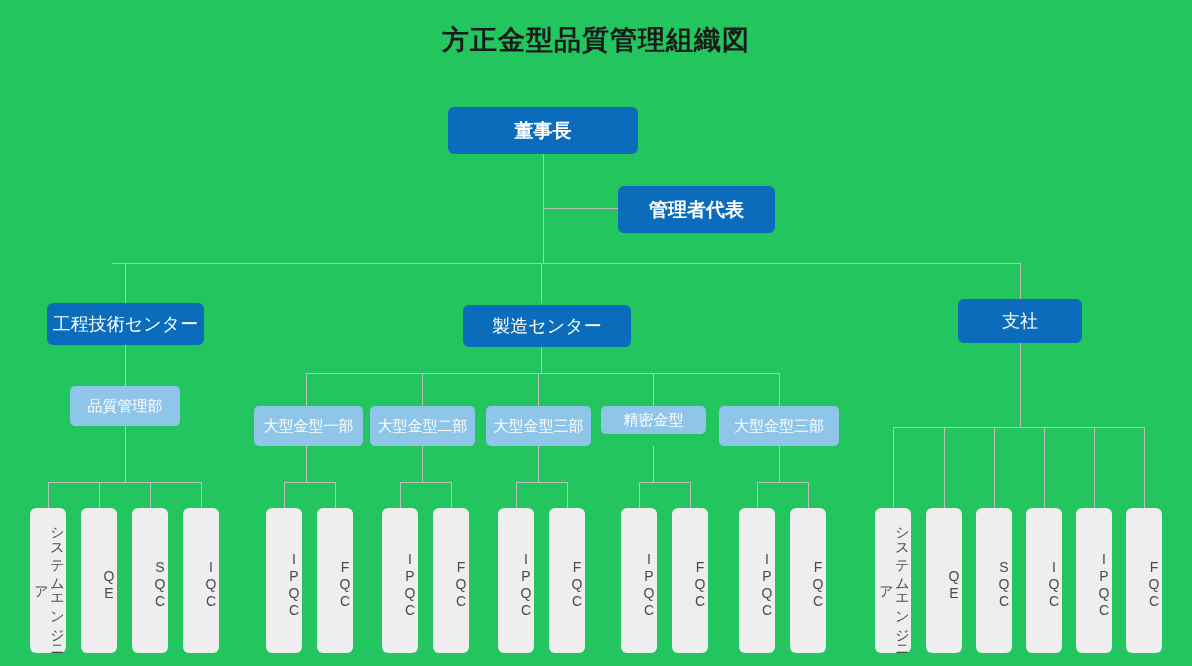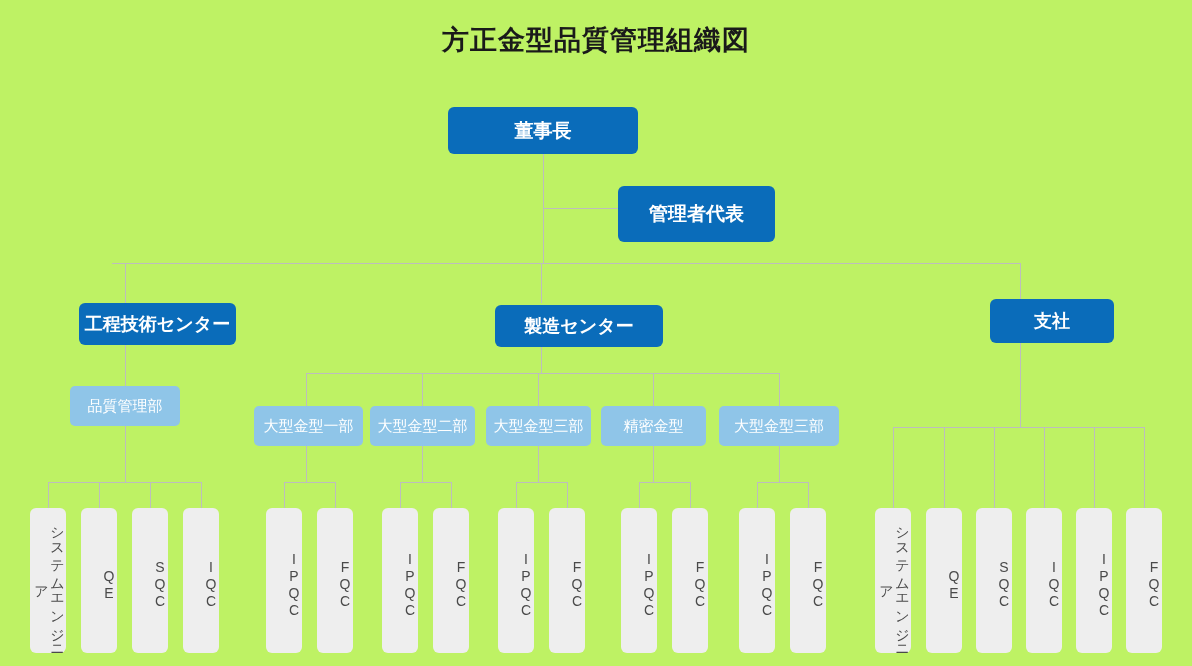--- a/index.html
+++ b/index.html
@@ -4,21 +4,21 @@
 <style>
   html, body {
     margin: 0;
     padding: 0;
     background: #ffffff;
   }
   #canvas {
     position: relative;
     width: 1192px;
     height: 666px;
-    background: #bef264;
+    background: #22c55e;
     font-family: "Liberation Sans", "DejaVu Sans", sans-serif;
     overflow: hidden;
   }
   #chart-title {
     position: absolute;
     left: 0;
     top: 22px;
     width: 1192px;
     text-align: center;
     font-size: 27px;
@@ -41,23 +41,22 @@
     background: #0a6cba;
     color: #ffffff;
     font-size: 19px;
     font-weight: 700;
     border-radius: 6px;
   }
   .node-l2 {
     background: #0a6cba;
     color: #ffffff;
     font-size: 18px;
-    font-weight: 700;
+    font-weight: 400;
     border-radius: 6px;
-    margin-left: 32px;
   }
   .node-l3 {
     background: #8fc5e8;
     color: #ffffff;
     font-size: 15px;
     font-weight: 400;
     border-radius: 5px;
   }
   .node-leaf {
     background: #eeeeee;
@@ -142,37 +141,37 @@
   <div class="edge edge-h" style="left:893px; top:427px; width:251px;"></div>
   <div class="edge edge-v" style="left:893px;  top:427px; height:81px;"></div>
   <div class="edge edge-v" style="left:944px;  top:427px; height:81px;"></div>
   <div class="edge edge-v" style="left:994px;  top:427px; height:81px;"></div>
   <div class="edge edge-v" style="left:1044px; top:427px; height:81px;"></div>
   <div class="edge edge-v" style="left:1094px; top:427px; height:81px;"></div>
   <div class="edge edge-v" style="left:1144px; top:427px; height:81px;"></div>
 
   <div class="node node-l1" style="left:448px; top:107px; width:190px; height:47px;">董事長</div>
 
-  <div class="node node-l1" style="left:618px; top:186px; width:157px; height:56px;">管理者代表</div>
+  <div class="node node-l1" style="left:618px; top:186px; width:157px; height:47px;">管理者代表</div>
 
   <div class="node node-l2" style="left:47px; top:303px; width:157px; height:42px;">工程技術センター</div>
 
   <div class="node node-l2" style="left:463px; top:305px; width:168px; height:42px;">製造センター</div>
 
   <div class="node node-l3" style="left:70px; top:386px; width:110px; height:40px;">品質管理部</div>
 
   <div class="node node-l2" style="left:958px; top:299px; width:124px; height:44px;">支社</div>
 
   <div class="node node-l3" style="left:254px; top:406px; width:109px; height:40px;">大型金型一部</div>
 
   <div class="node node-l3" style="left:370px; top:406px; width:105px; height:40px;">大型金型二部</div>
 
   <div class="node node-l3" style="left:486px; top:406px; width:105px; height:40px;">大型金型三部</div>
 
-  <div class="node node-l3" style="left:601px; top:406px; width:105px; height:40px;">精密金型</div>
+  <div class="node node-l3" style="left:601px; top:406px; width:105px; height:28px;">精密金型</div>
 
   <div class="node node-l3" style="left:719px; top:406px; width:120px; height:40px;">大型金型三部</div>
 
   <div class="node node-leaf" style="left:30px; top:508px; width:36px; height:145px;">システムエンジニア</div>
   <div class="node node-leaf" style="left:81px; top:508px; width:36px; height:145px;">QE</div>
   <div class="node node-leaf" style="left:132px; top:508px; width:36px; height:145px;">SQC</div>
   <div class="node node-leaf" style="left:183px; top:508px; width:36px; height:145px;">IQC</div>
 
   <div class="node node-leaf" style="left:266px; top:508px; width:36px; height:145px;">IPQC</div>
   <div class="node node-leaf" style="left:317px; top:508px; width:36px; height:145px;">FQC</div>

